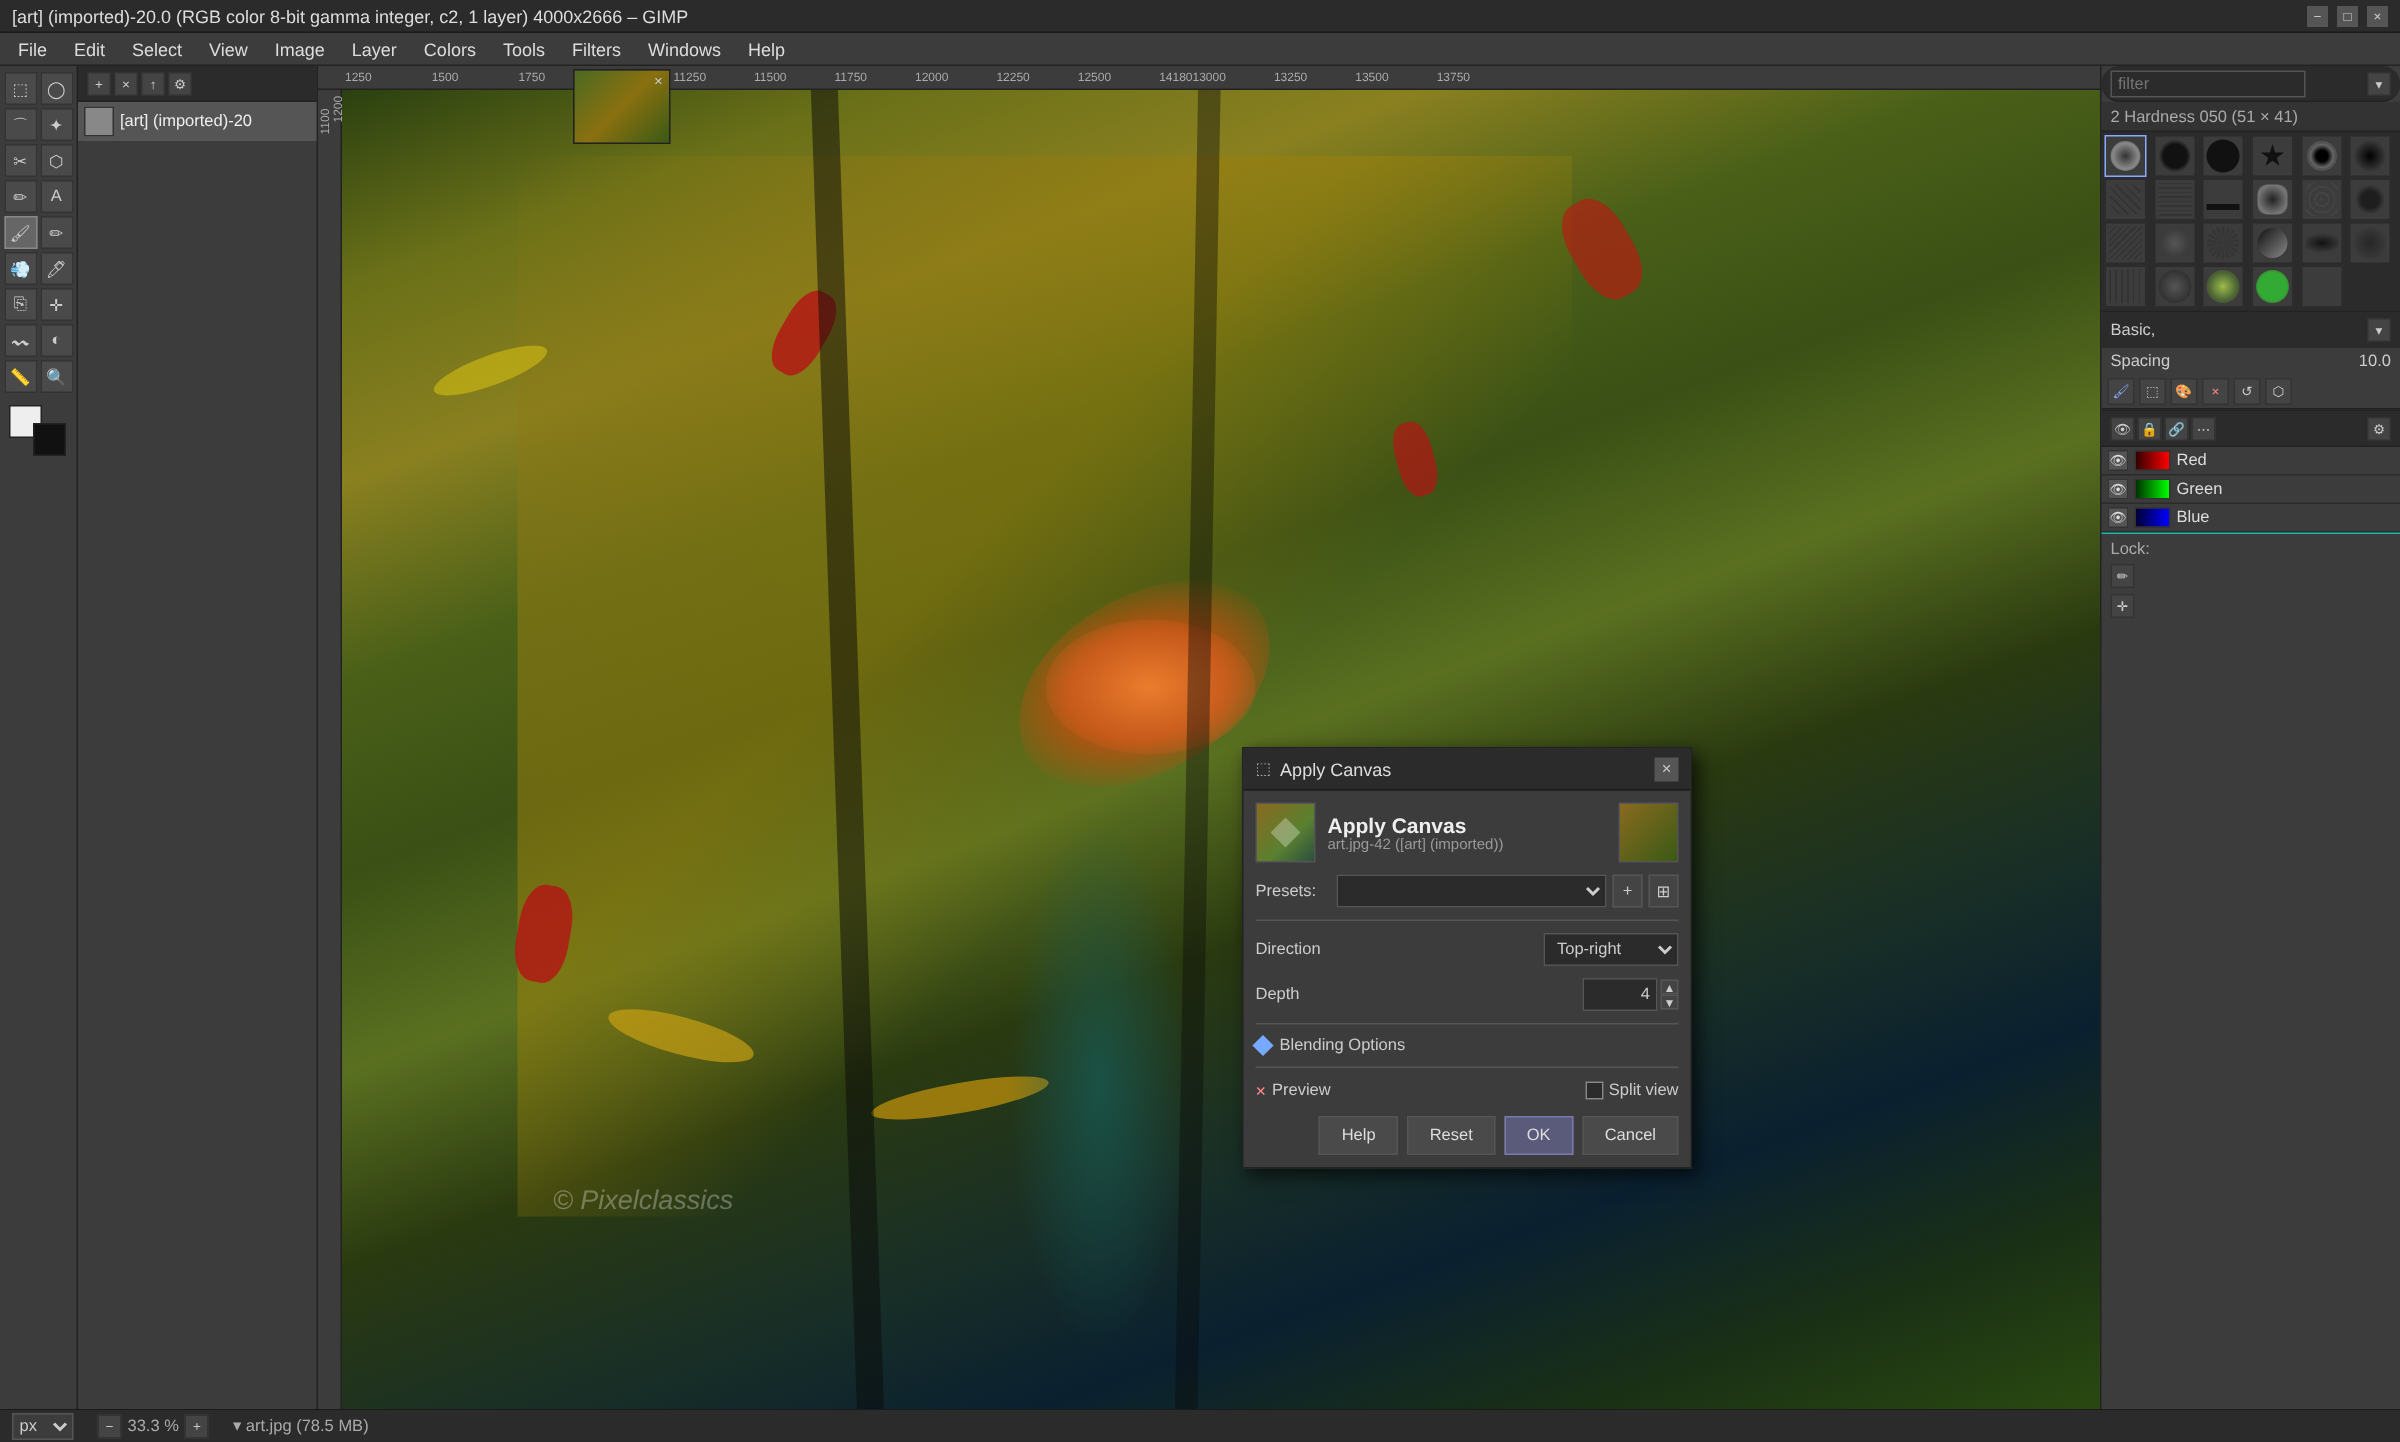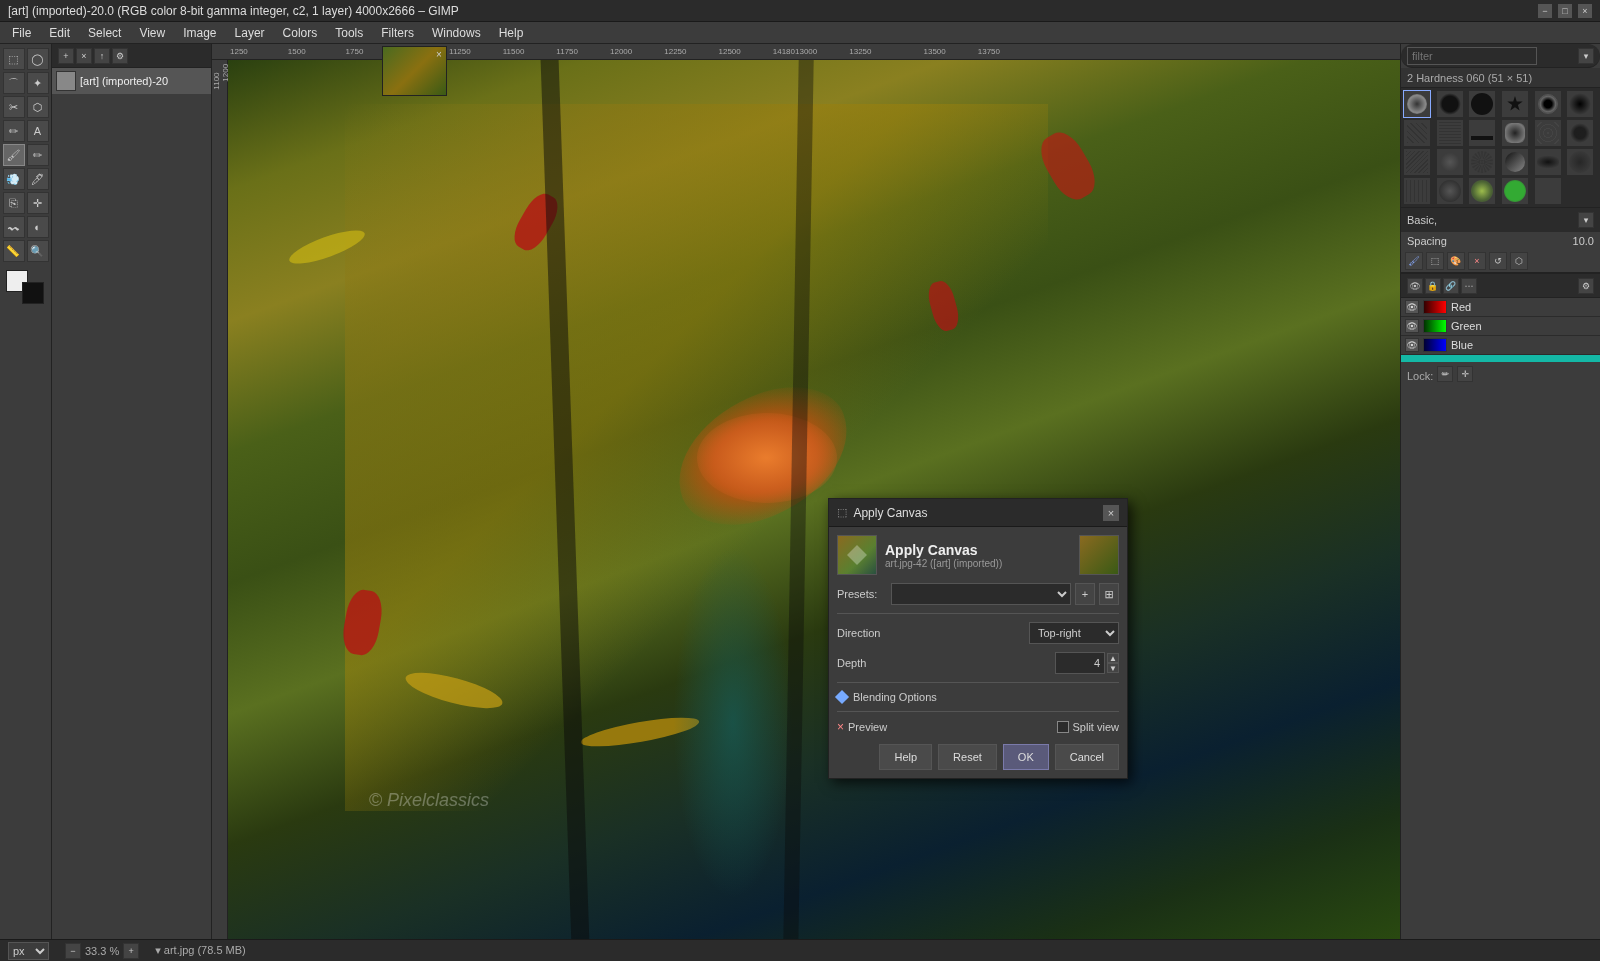--- a/index.html
+++ b/index.html
@@ -98,21 +98,21 @@
     #channels-header { height: 24px; background: #2b2b2b; display: flex; align-items: center; justify-content: space-between; padding: 0 6px; border-bottom: 1px solid #222; }
     #channels-title { font-size: 11px; color: #ccc; }
     #channels-toolbar { display: flex; gap: 2px; }
     .channel-row { display: flex; align-items: center; gap: 4px; padding: 2px 4px; cursor: pointer; border-bottom: 1px solid #2b2b2b; }
     .channel-eye { width: 14px; height: 14px; background: #555; border: 1px solid #333; display: flex; align-items: center; justify-content: center; font-size: 9px; }
     .channel-thumb { width: 24px; height: 14px; border: 1px solid #333; }
     .ch-red { background: linear-gradient(to right, #300, #f00); }
     .ch-green { background: linear-gradient(to right, #030, #0f0); }
     .ch-blue { background: linear-gradient(to right, #003, #00f); }
     .channel-name { font-size: 11px; color: #ddd; }
-    #lock-row { display: flex; align-items: flex-end; gap: 4px; padding: 4px 6px; font-size: 11px; color: #aaa; border-top: 7px solid #14b8a6; }
+    #lock-row { display: flex; align-items: flex-start; gap: 4px; padding: 4px 6px; font-size: 11px; color: #aaa; border-top: 1px solid #14b8a6; flex-direction: column; }
 
     
     #dialog-overlay { position: fixed; top: 0; left: 0; width: 100%; height: 100%; pointer-events: none; }
     #apply-canvas-dialog {
       position: absolute; top: 498px; left: 828px; width: 300px; background: #3c3c3c;
       border: 1px solid #222; box-shadow: 4px 4px 12px rgba(0,0,0,0.7); pointer-events: all;
     }
     #dialog-titlebar {
       height: 28px; background: #2b2b2b; display: flex; align-items: center; justify-content: space-between; padding: 0 8px; border-bottom: 1px solid #1a1a1a;
     }
@@ -241,21 +241,21 @@
       <span style="font-size:8px; color:#aaa; padding-left: 32px;">11000</span>
       <span style="font-size:8px; color:#aaa; padding-left: 32px;">11250</span>
       <span style="font-size:8px; color:#aaa; padding-left: 32px;">11500</span>
       <span style="font-size:8px; color:#aaa; padding-left: 32px;">11750</span>
       <span style="font-size:8px; color:#aaa; padding-left: 32px;">12000</span>
       <span style="font-size:8px; color:#aaa; padding-left: 32px;">12250</span>
       <span style="font-size:8px; color:#aaa; padding-left: 32px;">12500</span>
       <span style="font-size:8px; color:#aaa; padding-left: 32px;">14180</span>
       <span style="font-size:8px; color:#aaa; ">13000</span>
       <span style="font-size:8px; color:#aaa; padding-left: 32px;">13250</span>
-      <span style="font-size:8px; color:#aaa; padding-left: 32px; margin-left: 20px;">13500</span>
+      <span style="font-size:8px; color:#aaa; padding-left: 32px;">13500</span>
       <span style="font-size:8px; color:#aaa; padding-left: 32px;">13750</span>
     </div>
     <div id="ruler-left">
       <div style="font-size:8px; color:#aaa; writing-mode:vertical-rl; transform:rotate(180deg); padding-top:10px;">
         <span style="display:block; margin-top:20px;">1100</span>
         <span style="display:block; margin-top:28px;">1200</span>
         <span style="display:block; margin-top:28px;">1300</span>
         <span style="display:block; margin-top:28px;">1400</span>
         <span style="display:block; margin-top:28px;">1500</span>
         <span style="display:block; margin-top:28px;">1600</span>
@@ -302,21 +302,21 @@
     </div>
   </div>
 
   <div id="right-panel">
 
     <div id="brushes-panel">
       <div id="brushes-header">
         <input id="filter-input" type="text" placeholder="filter" style="">
         <div class="tiny-btn">▾</div>
       </div>
-      <div id="brush-info">2  Hardness 060 (51 × 51)</div>
+      <div id="brush-info">2  Hardness 050 (51 × 41)</div>
       <div id="brush-grid">
 
         <div class="brush-cell selected">
             <div style="width:20px;height:20px;border-radius:50%;background:radial-gradient(circle,#333 0%,#888 60%,transparent 100%);"></div>
           </div>
         <div class="brush-cell">
             <div style="width:22px;height:22px;border-radius:50%;background:radial-gradient(circle,#111 0%,#111 50%,transparent 70%);"></div>
           </div>
         <div class="brush-cell">
             <div style="width:22px;height:22px;border-radius:50%;background:#111;"></div>

